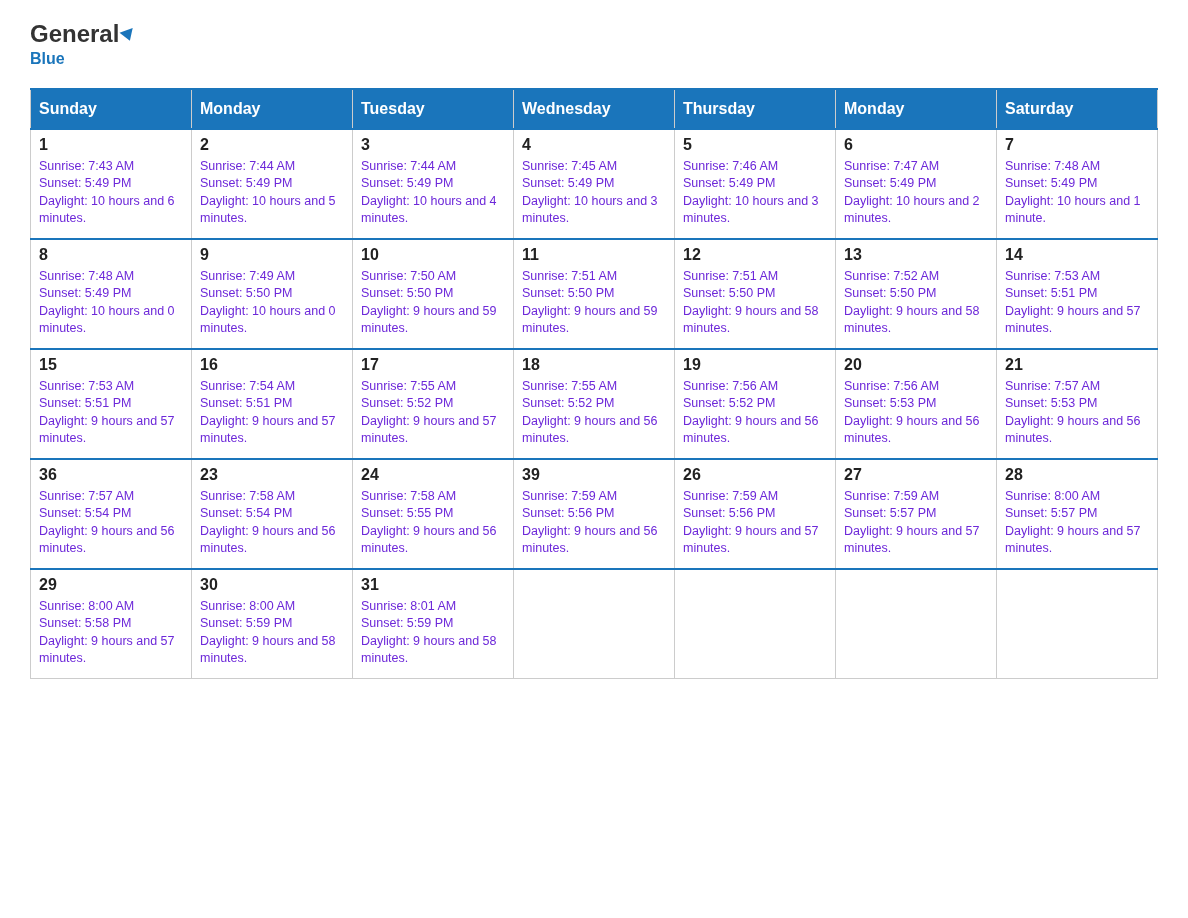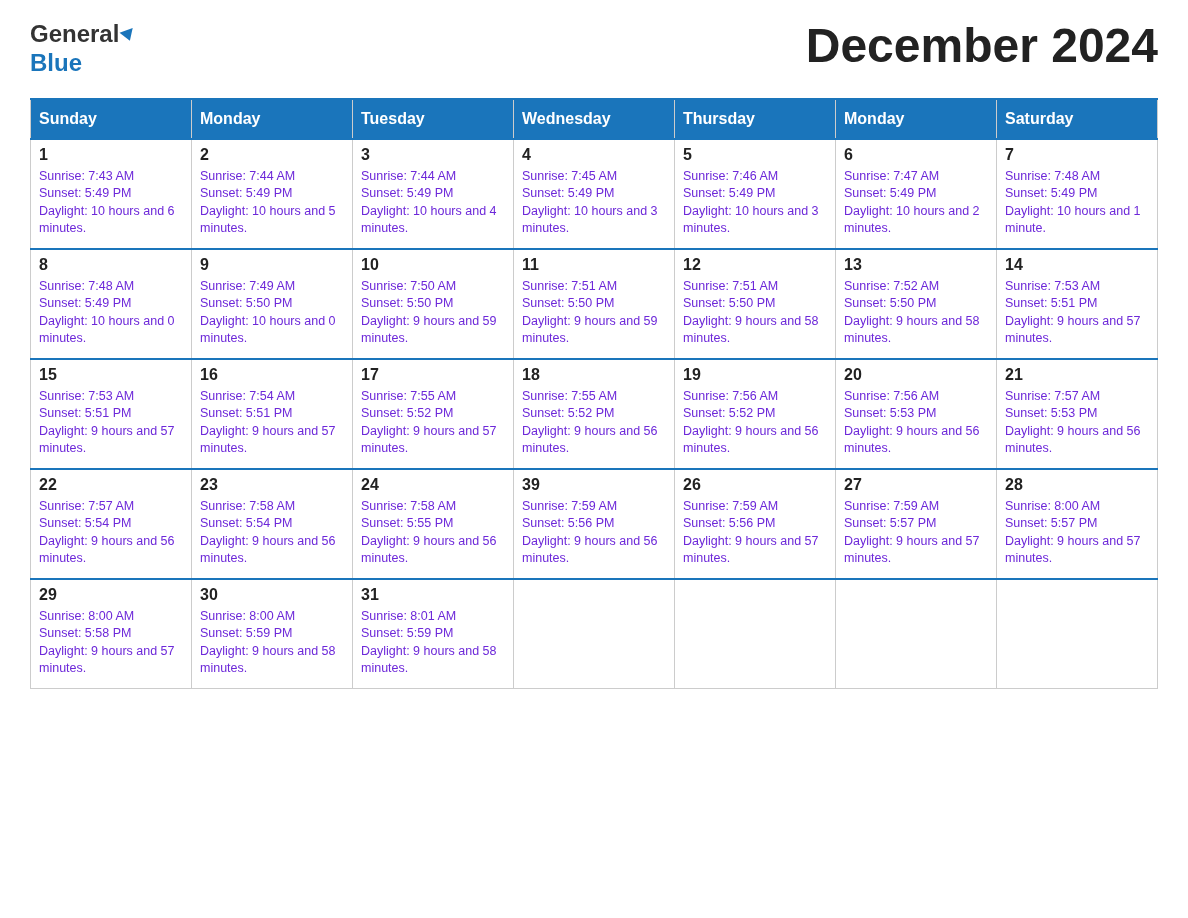--- a/index.html
+++ b/index.html
@@ -74,24 +74,23 @@
     }
   </style>
 </head>
 <body>
 
 <div class="header">
   <div class="logo">
     <div style="font-size:24px; font-weight:bold; line-height:1.2;">
       <span style="color:#333;">General</span><span style="display:inline-block; width:0; height:0; border-left:7px solid transparent; border-right:7px solid transparent; border-top:11px solid #1a75bb; margin-left:2px; transform:rotate(-20deg); vertical-align:middle;"></span>
     </div>
-    <div style="font-size:24px; font-weight:bold; color:#1a75bb; line-height:1.2;">Blue</div>
+    <div style="font-size:16px; font-weight:bold; color:#1a75bb; line-height:1.2;">Blue</div>
   </div>
   <div class="header-right">
-    <div class="month-title">December 2024</div>
   </div>
 </div>
 
 <table class="calendar">
   <thead>
     <tr>
     <th>Sunday</th>
         <th>Monday</th>
         <th>Tuesday</th>
         <th>Wednesday</th>
@@ -186,21 +185,21 @@
         <div class="day-num">20</div>
         <div class="day-info">Sunrise: 7:56 AM<br>Sunset: 5:53 PM<br>Daylight: 9 hours and 56 minutes.</div>
         </td>
         <td>
         <div class="day-num">21</div>
         <div class="day-info">Sunrise: 7:57 AM<br>Sunset: 5:53 PM<br>Daylight: 9 hours and 56 minutes.</div>
         </td>
       </tr>
       <tr>
         <td>
-        <div class="day-num">22</div>
+        <div class="day-num">36</div>
         <div class="day-info">Sunrise: 7:57 AM<br>Sunset: 5:54 PM<br>Daylight: 9 hours and 56 minutes.</div>
         </td>
         <td>
         <div class="day-num">23</div>
         <div class="day-info">Sunrise: 7:58 AM<br>Sunset: 5:54 PM<br>Daylight: 9 hours and 56 minutes.</div>
         </td>
         <td>
         <div class="day-num">24</div>
         <div class="day-info">Sunrise: 7:58 AM<br>Sunset: 5:55 PM<br>Daylight: 9 hours and 56 minutes.</div>
         </td>

